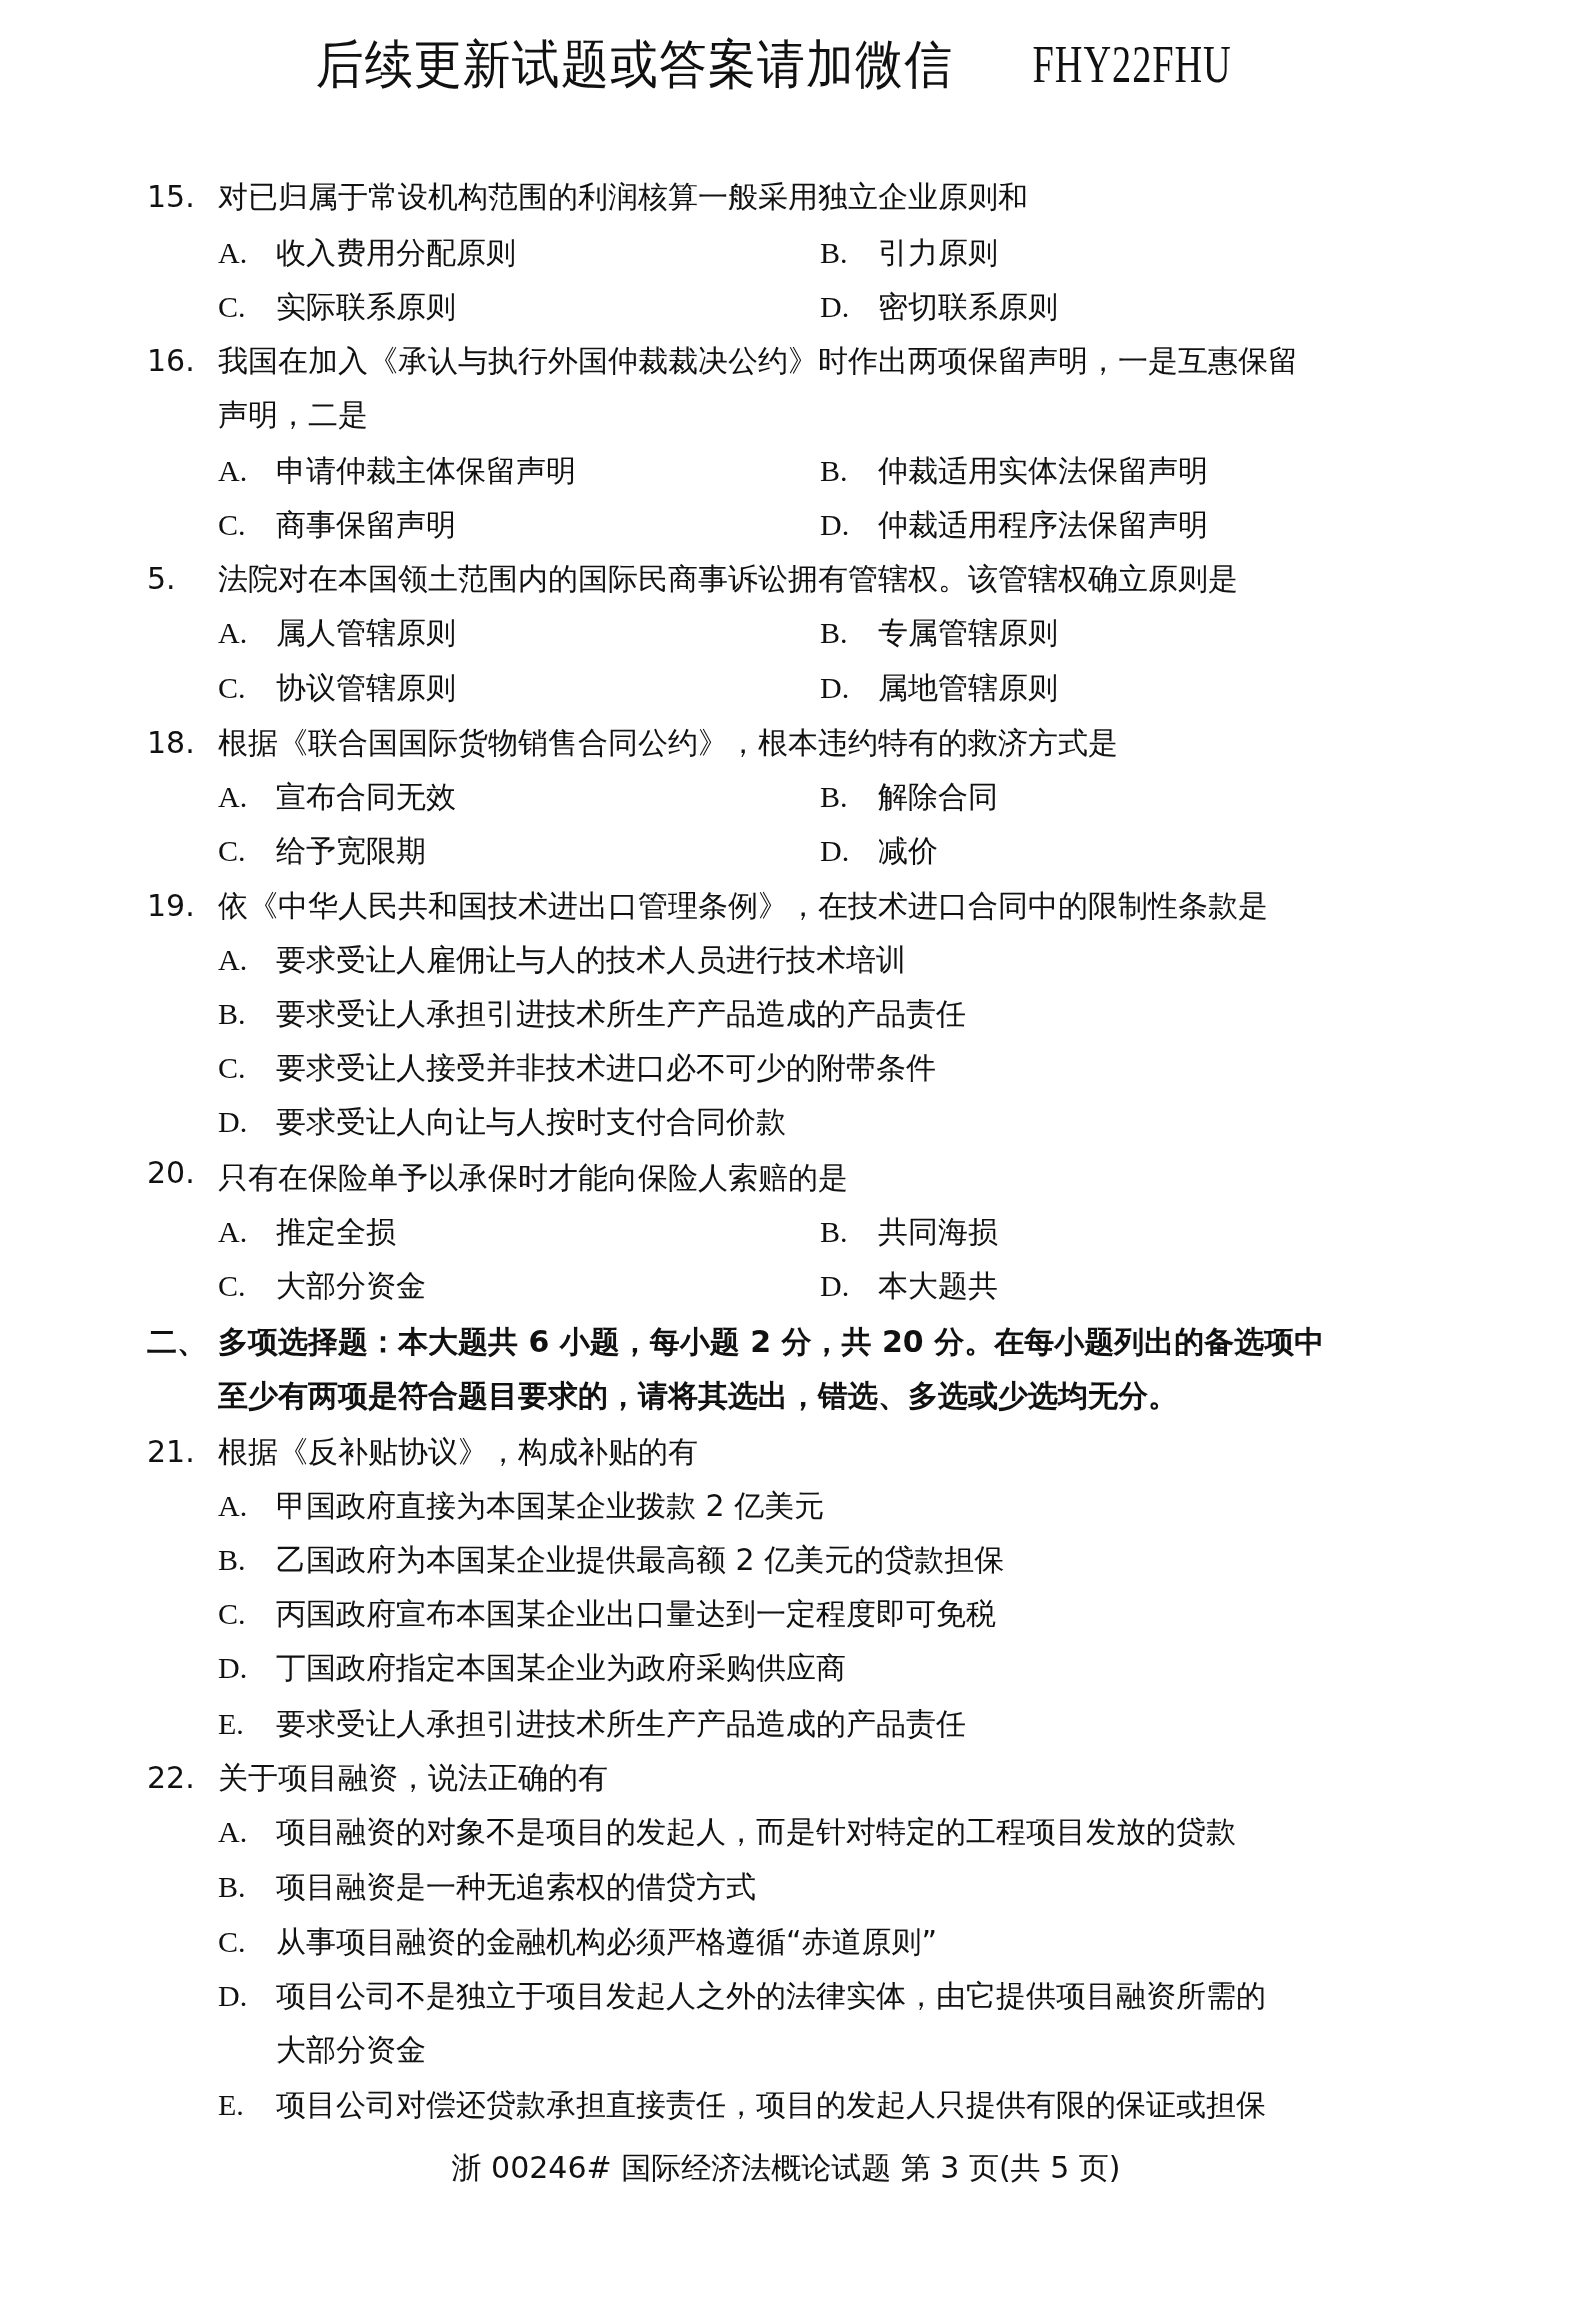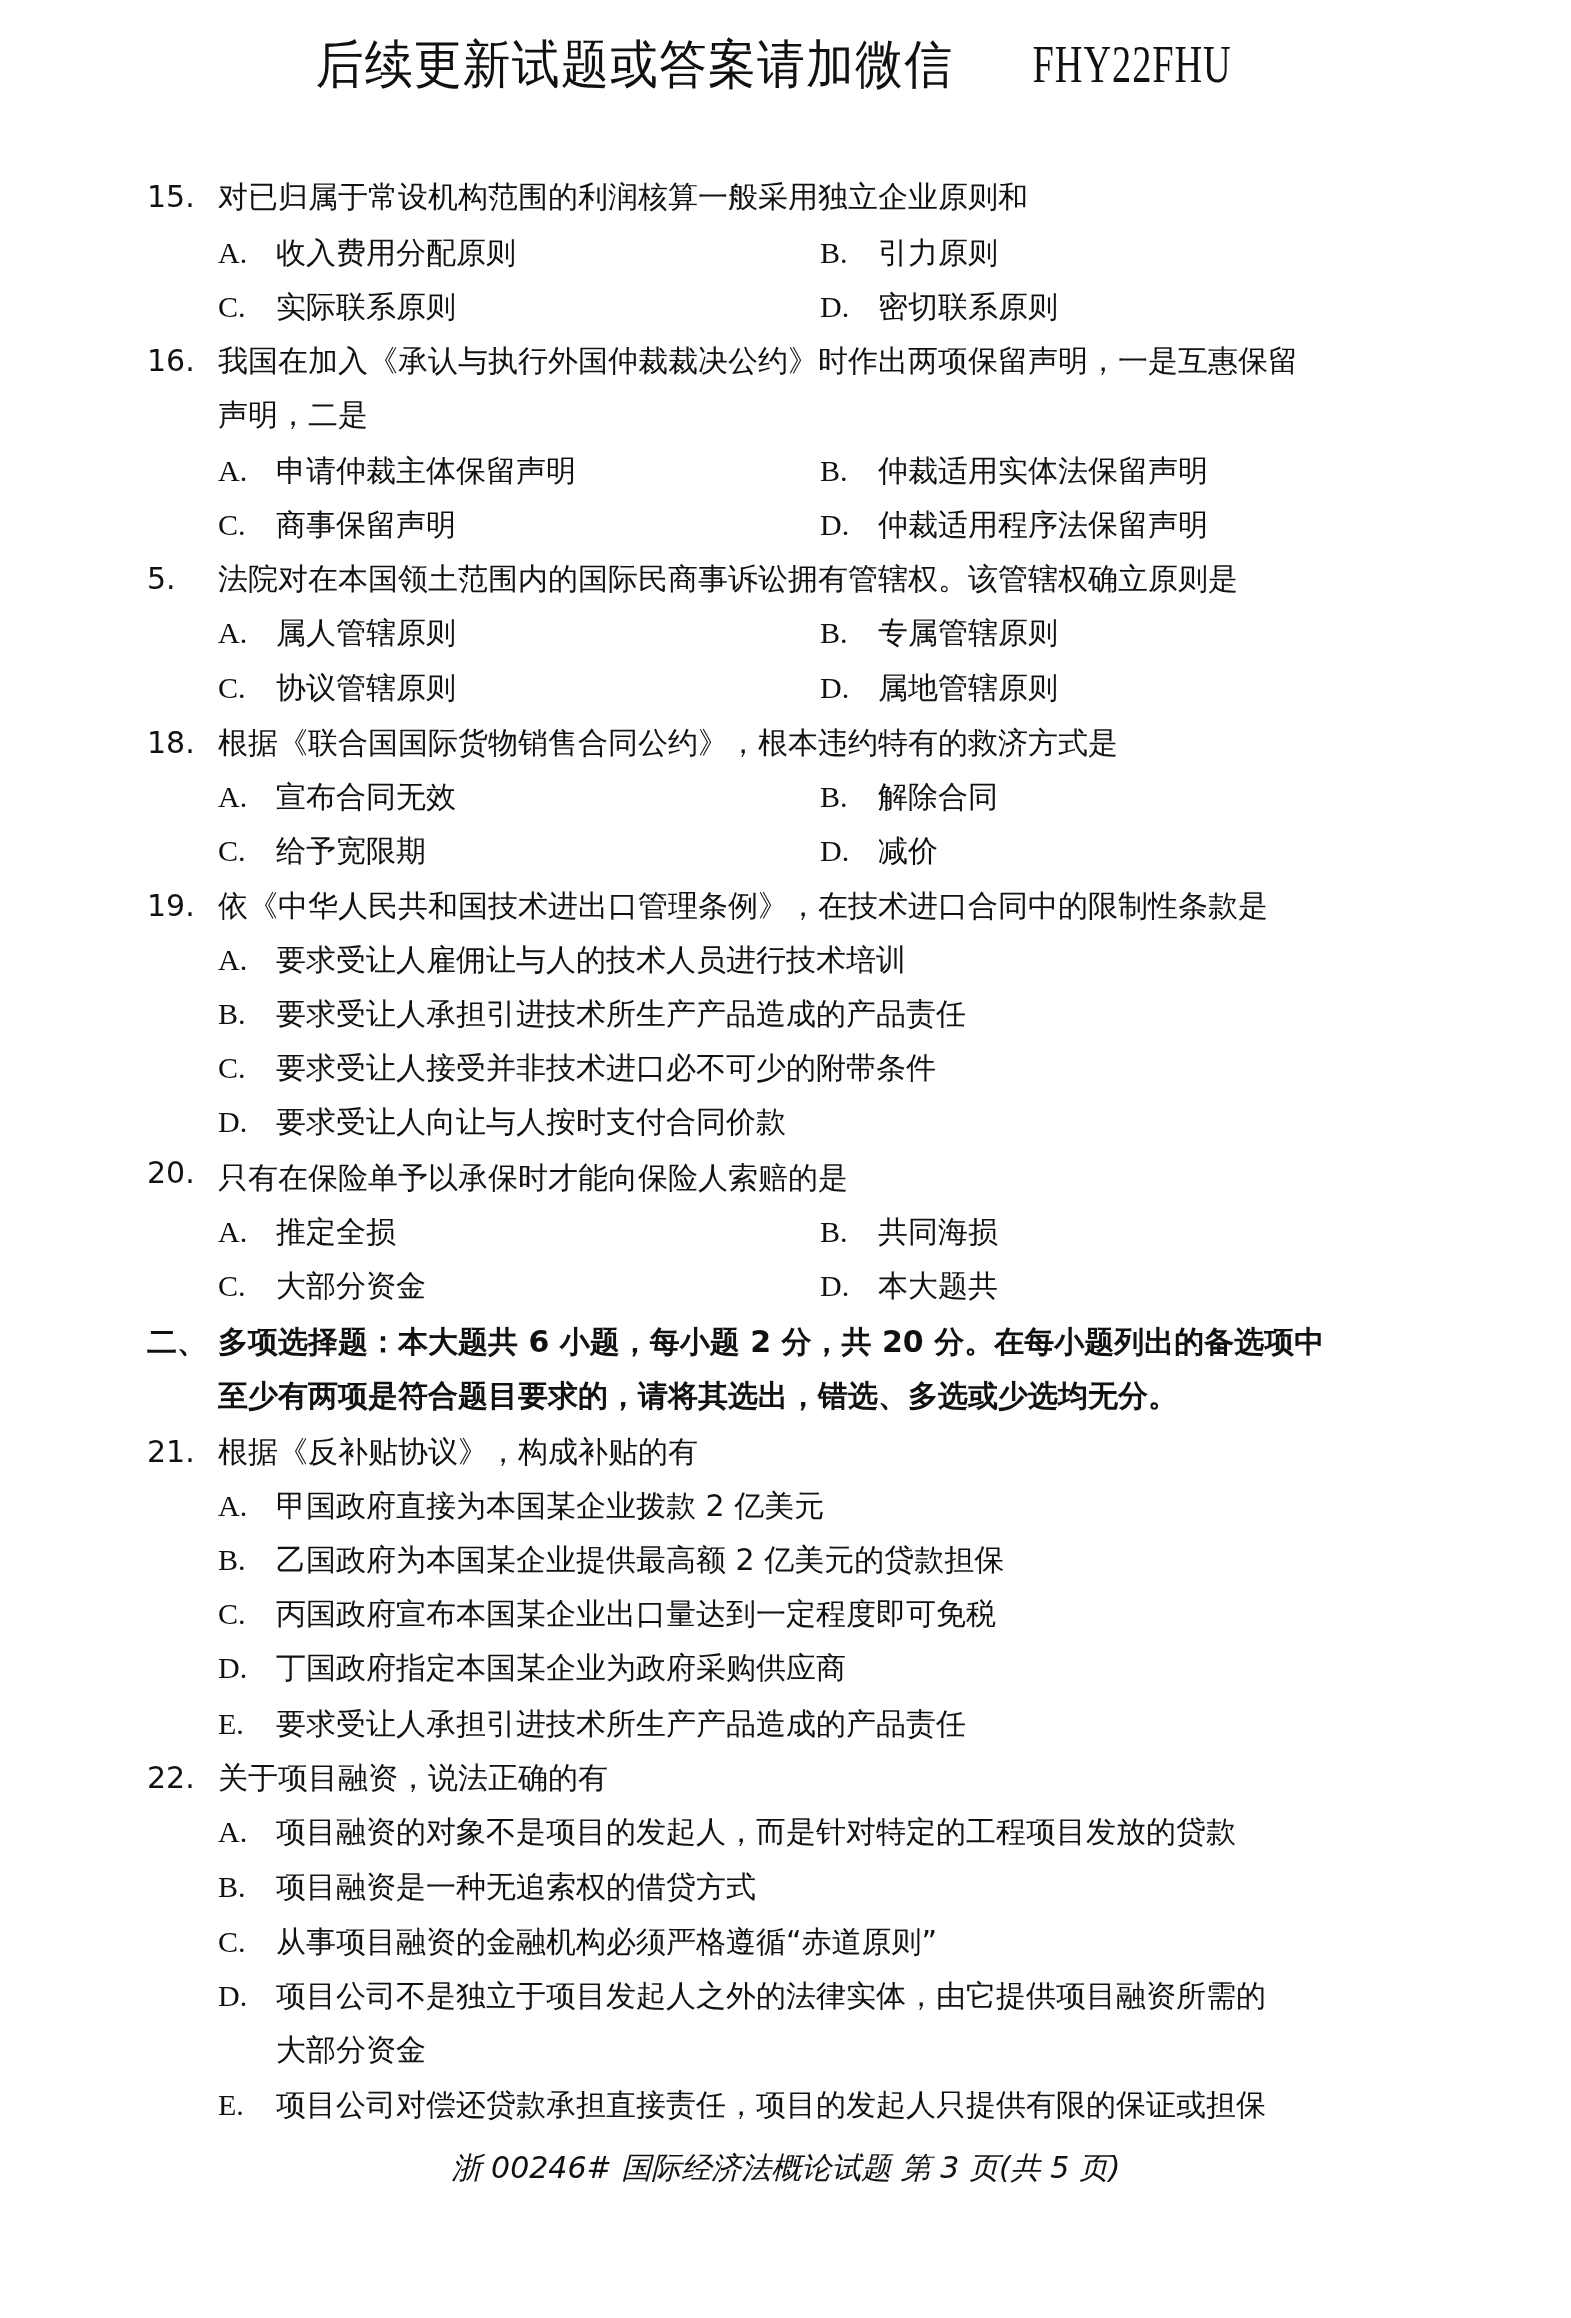--- a/index.html
+++ b/index.html
@@ -75,21 +75,20 @@
     }
     .footer {
       position: absolute;
       top: 2148px;
       left: 0;
       width: 1572px;
       text-align: center;
       font-size: 30px;
       line-height: 40px;
       font-family: "DejaVu Sans", "Liberation Sans", sans-serif;
-      font-style: italic;
     }
   </style>
 </head>
 <body>
 
 <div class="page">
 
   <div class="banner"><span>后续更新试题或答案请加微信</span><span class="code">FHY22FHU</span></div>
 
   <div>

